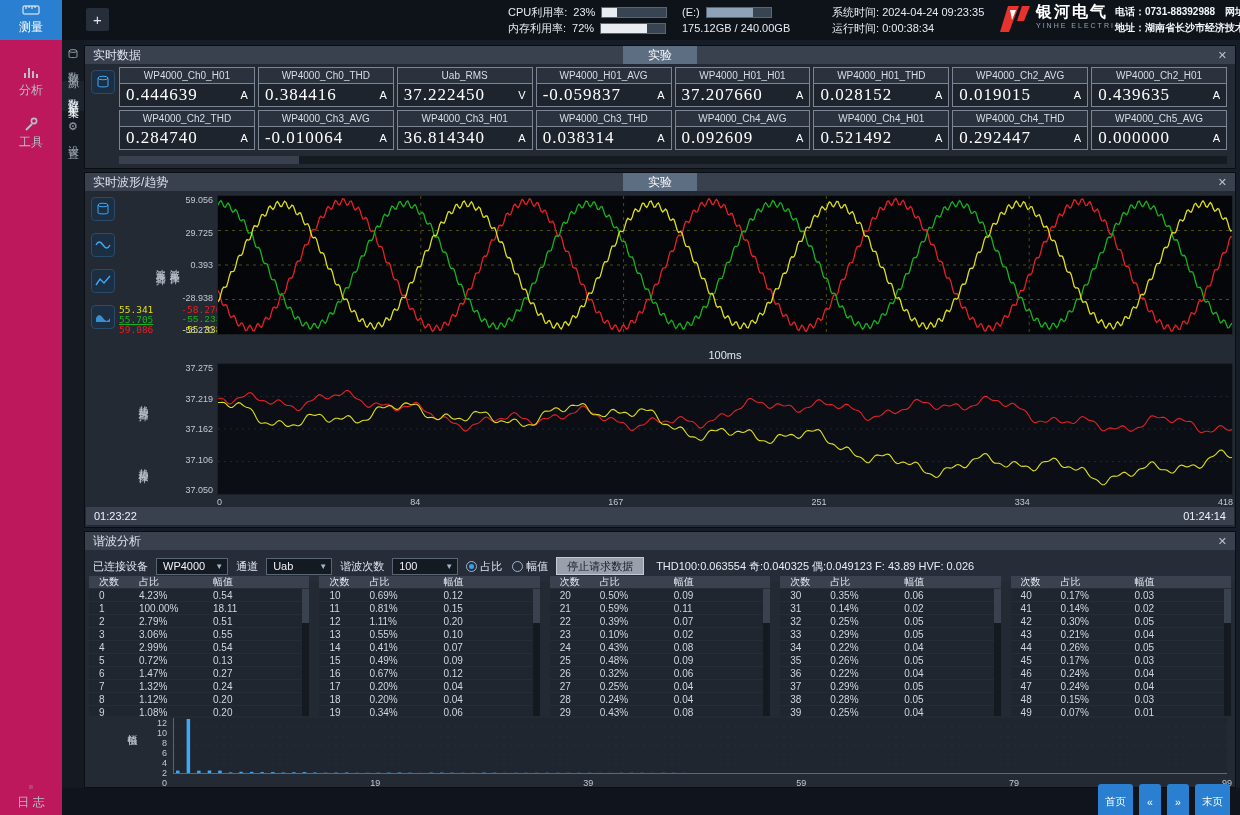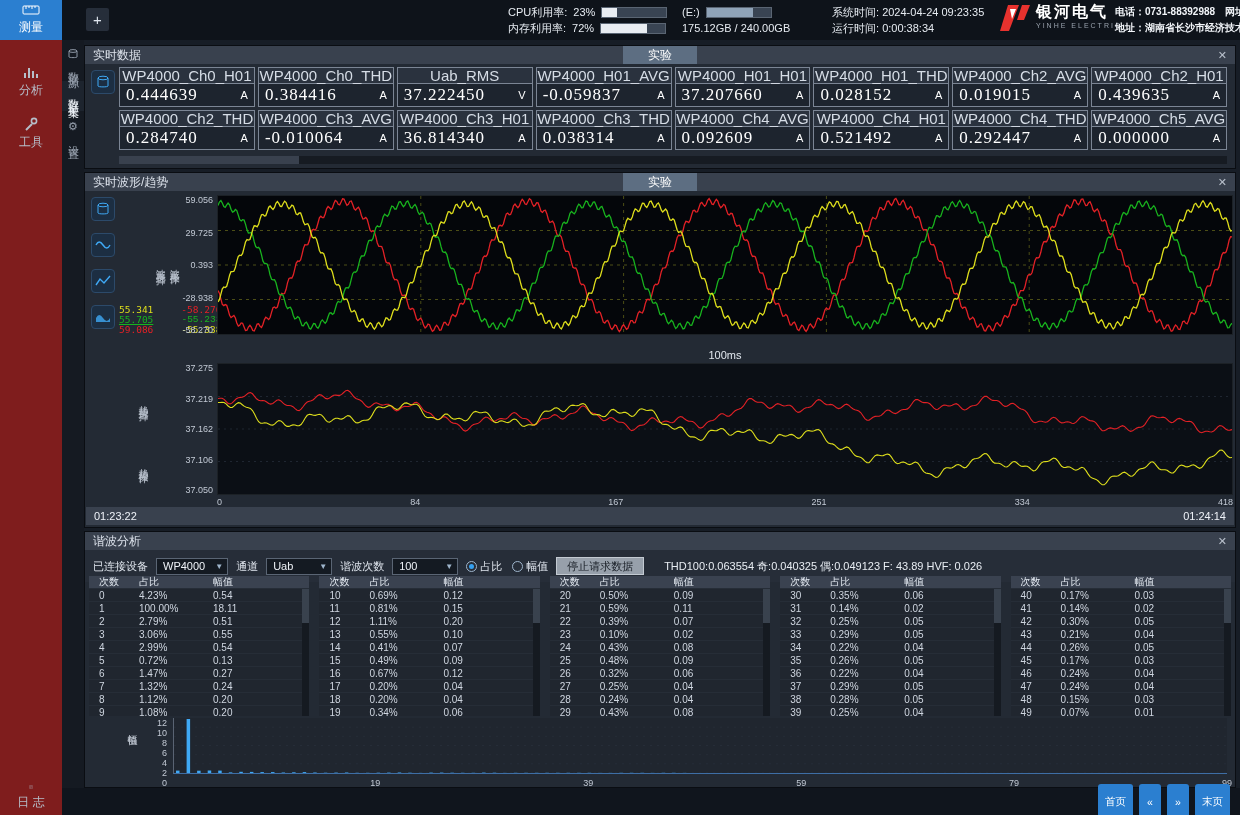--- a/index.html
+++ b/index.html
@@ -9,28 +9,28 @@
 
 .topbar{position:absolute;left:62px;top:0;width:1178px;height:40px;background:#0e131a}
 .plus{position:absolute;left:24px;top:8px;width:23px;height:23px;background:#262e3a;color:#dfe6ee;font-size:15px;display:flex;align-items:center;justify-content:center;border-radius:2px;cursor:pointer}
 .sys{position:absolute;left:446px;top:4px;font-size:11px;color:#e6ebf1}
 .sysrow{display:flex;align-items:center;height:16px;gap:6px;white-space:nowrap}
 .pbar{width:66px;height:11px;background:#394453;border:1px solid #5a6573;position:relative}
 .pfill{position:absolute;left:0;top:0;bottom:0;background:#e9edf2}
 .disk{position:absolute;left:620px;top:4px;font-size:11px;color:#e6ebf1}
 .disk .pfill{background:#8fa3b8}
 .timeinfo{position:absolute;left:770px;top:4px;font-size:11px;color:#e6ebf1;line-height:16px;white-space:nowrap}
-.logo{position:absolute;left:938px;top:5px;display:flex;align-items:flex-start;gap:6px}
+.logo{position:absolute;left:938px;top:5px;display:flex;align-items:center;gap:6px}
 .brandtxt{display:flex;flex-direction:column;line-height:14px}
 .brand-cn{font-size:16px;font-weight:bold;color:#fff;letter-spacing:2px}
 .brand-en{font-size:7px;color:#9aa3ae;letter-spacing:2px}
 .contact{position:absolute;left:1053px;top:4px;font-size:10px;font-weight:bold;color:#f2f5f9;line-height:16px;white-space:nowrap}
 
 
-.side{position:absolute;left:0;top:0;width:62px;height:815px;background:#7f1d1d}
+.side{position:absolute;left:0;top:0;width:62px;height:815px;background:#be185d}
 .sitem{width:62px;display:flex;flex-direction:column;align-items:center;justify-content:center;gap:3px;color:#b6bec9;font-size:12px;cursor:pointer}
 .sitem.active{background:#2b7fd0;color:#fff}
 .s-measure{height:40px}
 .s-analysis{position:absolute;top:58px;height:48px;width:62px}
 .s-tools{position:absolute;top:110px;height:48px;width:62px}
 .s-log{position:absolute;bottom:4px;left:0;width:62px;height:26px;flex-direction:column;gap:5px}
 .rail{position:absolute;left:62px;top:40px;width:22px;bottom:0;background:#151a22}
 .rtab{width:22px;display:flex;flex-direction:column;align-items:center;padding:9px 0;color:#97a0ad;font-size:11px;cursor:pointer}
 .rtab.active{color:#eef3f8;background:#1d242e}
 .vtext{writing-mode:vertical-rl;text-orientation:upright;letter-spacing:3px}
@@ -41,21 +41,21 @@
 .ptitle{position:relative;height:18px;background:#39414e;font-size:12px;color:#dde3ec;display:flex;align-items:center;padding:0 8px}
 .ptab{position:absolute;left:50%;top:0;transform:translateX(-50%);height:18px;min-width:74px;background:#5d6e82;color:#fff;display:flex;align-items:center;justify-content:center;font-size:12px;cursor:pointer}
 .pclose{position:absolute;right:8px;top:0;height:18px;display:flex;align-items:center;color:#b9c1cc;font-size:11px;cursor:pointer}
 .pstrip{position:absolute;left:2px;top:24px;width:32px;display:flex;flex-direction:column;gap:12px;align-items:center}
 .iconbtn{width:24px;height:24px;background:#1c2e42;border:1px solid #2c4a6a;border-radius:4px;display:flex;align-items:center;justify-content:center;cursor:pointer}
 
 
 .p1{top:45px;height:124px}
 .cards{position:absolute;left:34px;right:8px;top:21px;display:grid;grid-template-columns:repeat(8,1fr);grid-auto-rows:40px;gap:3px}
 .card{border:1px solid #7b8594;background:#1d242e}
-.card-name{height:16px;background:#2a323e;border-bottom:1px solid #7b8594;font-size:15px;display:flex;align-items:center;justify-content:center;color:#d6dde6;white-space:nowrap}
+.card-name{height:16px;background:#2a323e;border-bottom:1px solid #7b8594;font-size:10px;display:flex;align-items:center;justify-content:center;color:#d6dde6;white-space:nowrap}
 .card-val{display:flex;justify-content:space-between;align-items:center;padding:0 6px;height:22px}
 .val{font-family:"Liberation Serif",serif;font-size:17px;color:#fff;letter-spacing:1px;white-space:nowrap}
 .unit{font-size:11px;color:#fff}
 .hscroll{position:absolute;left:34px;right:8px;bottom:4px;height:8px;background:#161b22}
 .hthumb{width:180px;height:8px;background:#39414e}
 
 
 .p2{top:172px;height:356px}
 .wlabels{position:absolute;left:34px;top:22px;width:48px;height:140px;display:flex;flex-direction:row;justify-content:space-between;align-items:flex-end}
 .peaks{width:100%}
@@ -77,21 +77,21 @@
 
 .p3{top:531px;height:257px}
 .ctl{position:absolute;left:0;right:0;top:18px;height:25px;background:#262d38;display:flex;align-items:center;font-size:11px;color:#dfe5ed;gap:8px;padding:16px 8px;white-space:nowrap}
 .sel{height:17px;background:#141a22;border:1px solid #5a6574;display:flex;align-items:center;padding:0 4px 0 6px;gap:10px;color:#eef2f7;min-width:66px;justify-content:space-between;cursor:pointer}
 .car{font-size:8px;color:#9fb6cd}
 .radio{width:11px;height:11px;border:1px solid #9fb6cd;border-radius:50%;display:inline-block;position:relative;margin-right:3px}
 .radio.on::after{content:"";position:absolute;left:2px;top:2px;right:2px;bottom:2px;background:#35a0f0;border-radius:50%}
 .rgroup{display:flex;align-items:center;gap:10px}
 .ritem{display:flex;align-items:center;cursor:pointer}
 .stopbtn{height:18px;background:#97a0ab;border:1px solid #c3cad2;color:#161c24;font-size:11px;display:flex;align-items:center;padding:0 10px;cursor:pointer}
-.hstatus{font-size:11px;color:#e8edf3;margin-left:12px}
+.hstatus{font-size:11px;color:#e8edf3;margin-left:4px}
 .htables{position:absolute;left:4px;right:4px;top:44px;height:140px;display:grid;grid-template-columns:repeat(5,1fr);gap:10px}
 .htable{position:relative;background:#20262f;overflow:hidden}
 .hrow{display:flex;height:13px;align-items:center;font-size:10px;color:#cfd6e0;border-bottom:1px solid #262d37}
 .hhead{background:#3a4250;color:#e2e8f0}
 .hc{padding-left:10px;white-space:nowrap}
 .hc:nth-child(1){width:40px}
 .hc:nth-child(2){width:74px}
 .hc:nth-child(3){flex:1}
 .vscroll{position:absolute;top:13px;right:0;bottom:0;width:7px;background:#151a21}
 .vthumb{position:absolute;top:0;left:0;width:7px;height:34px;background:#39424e}

